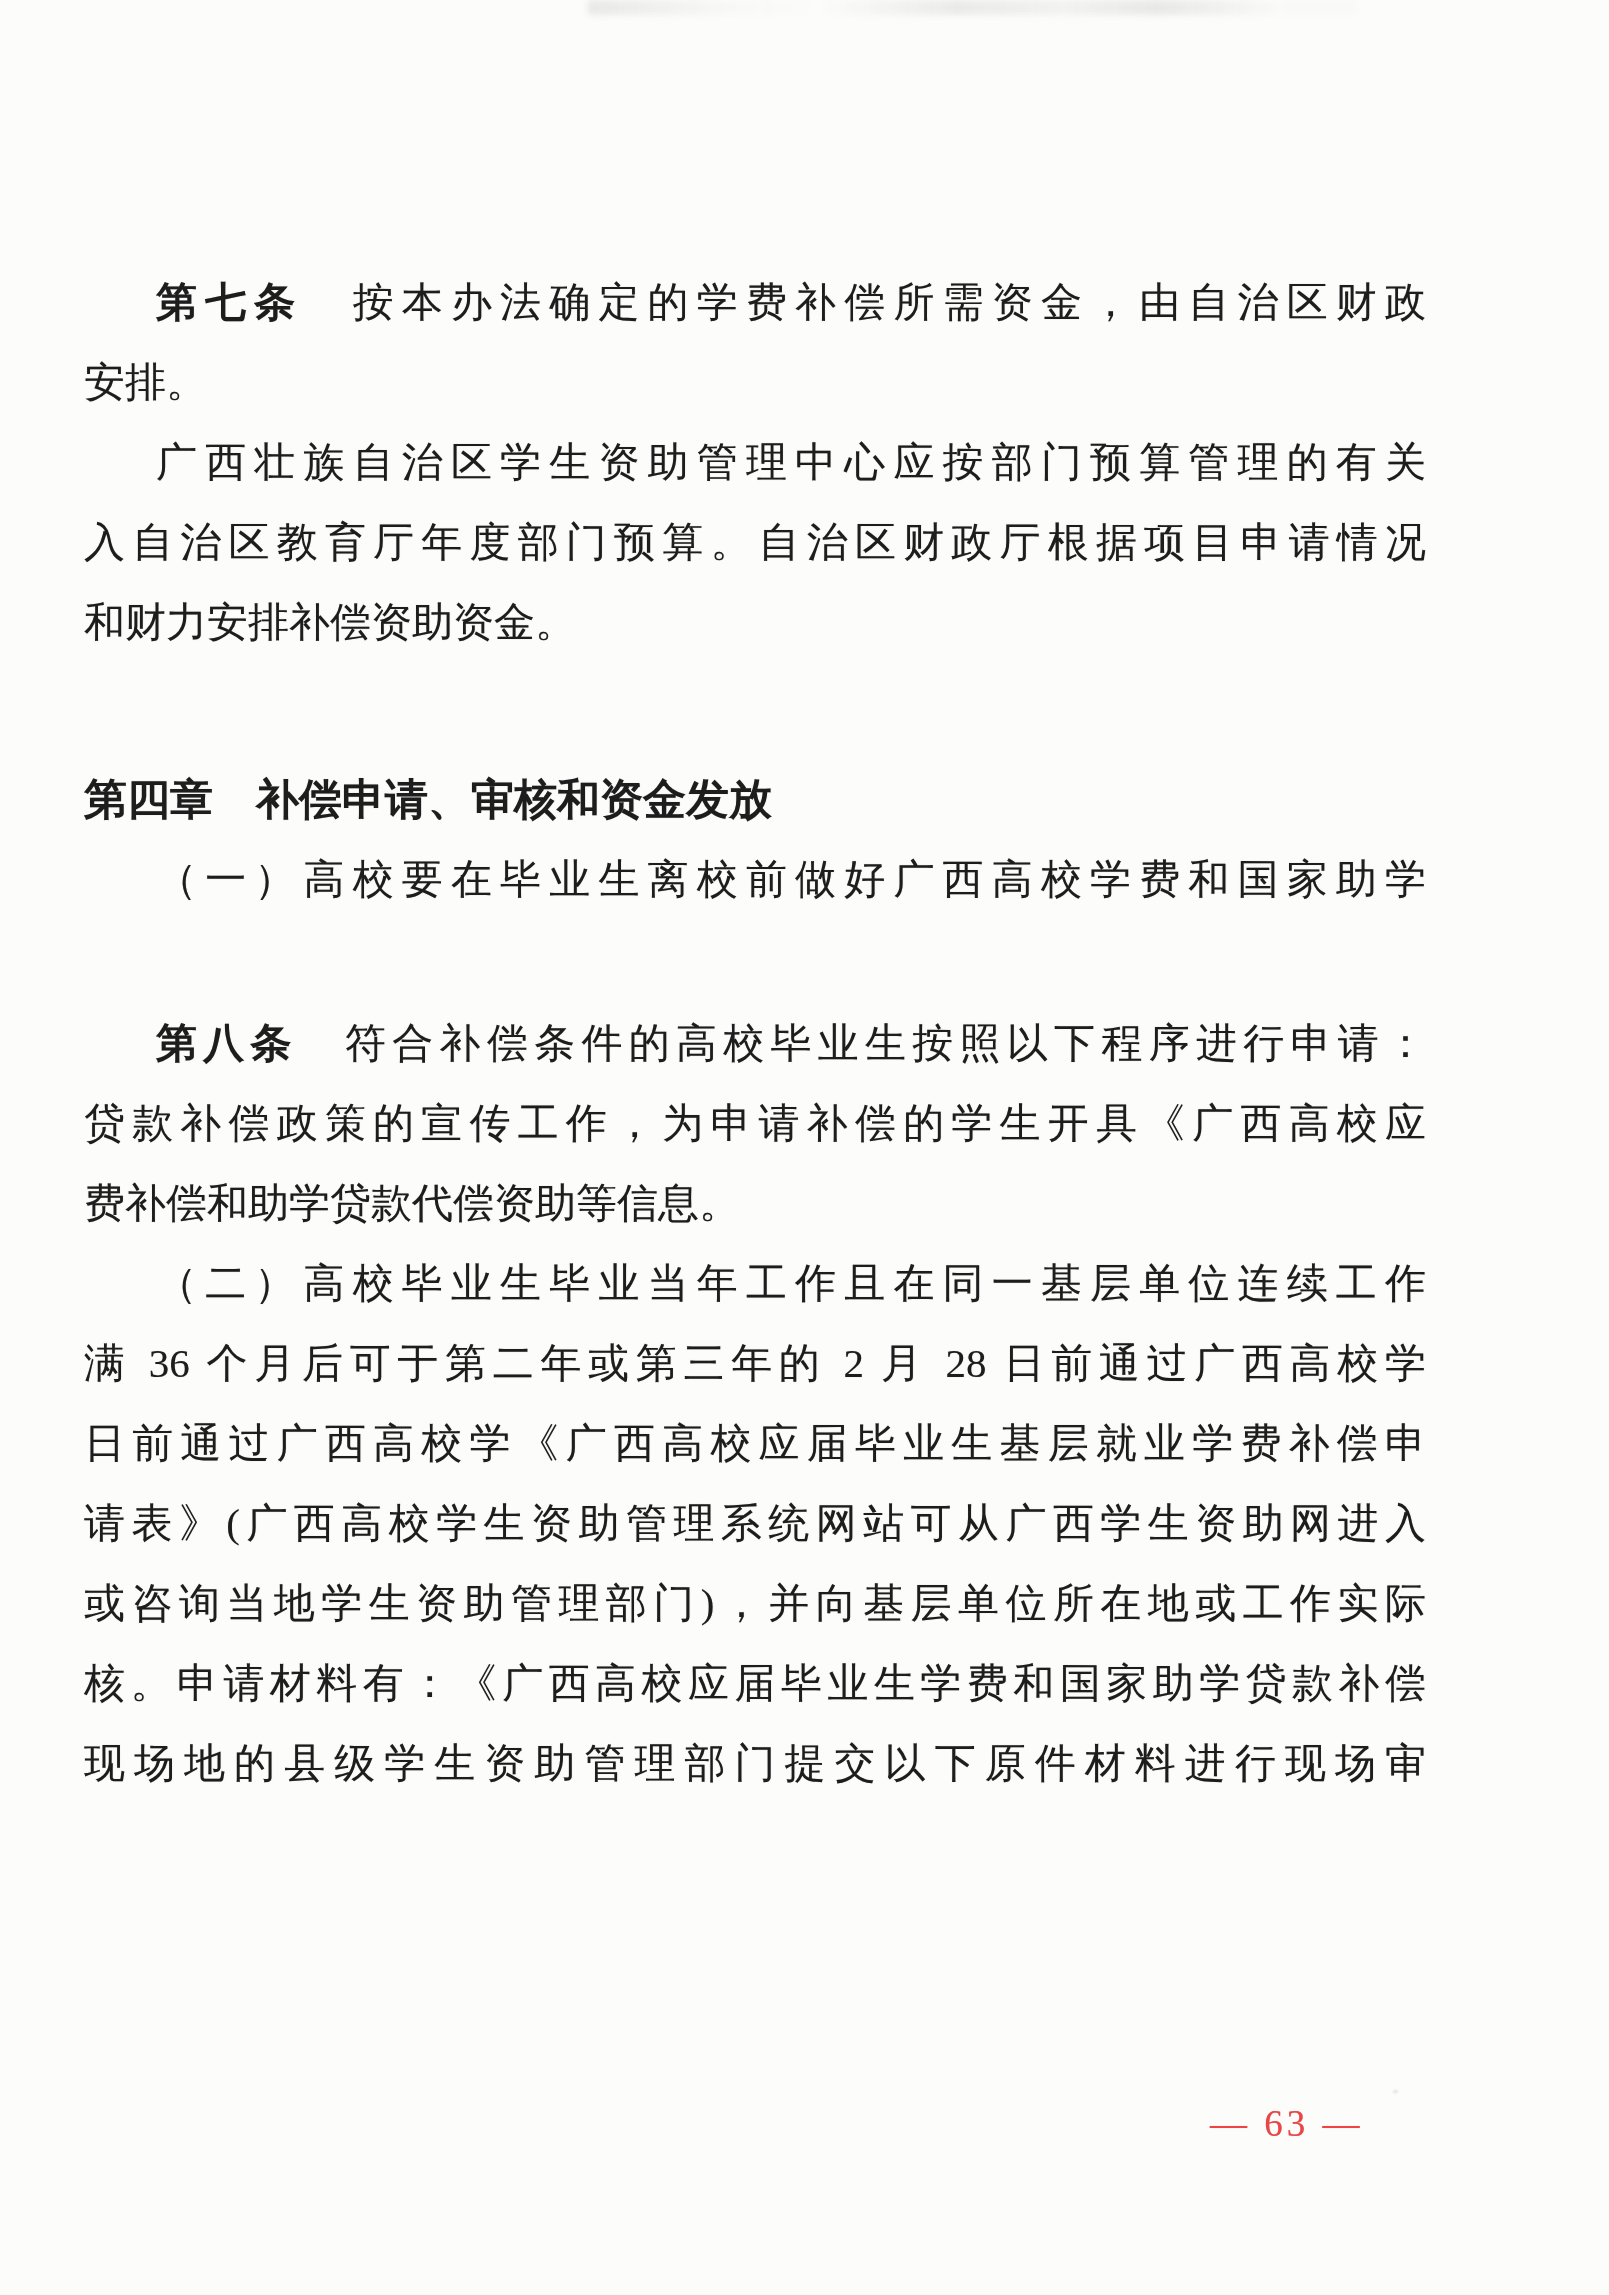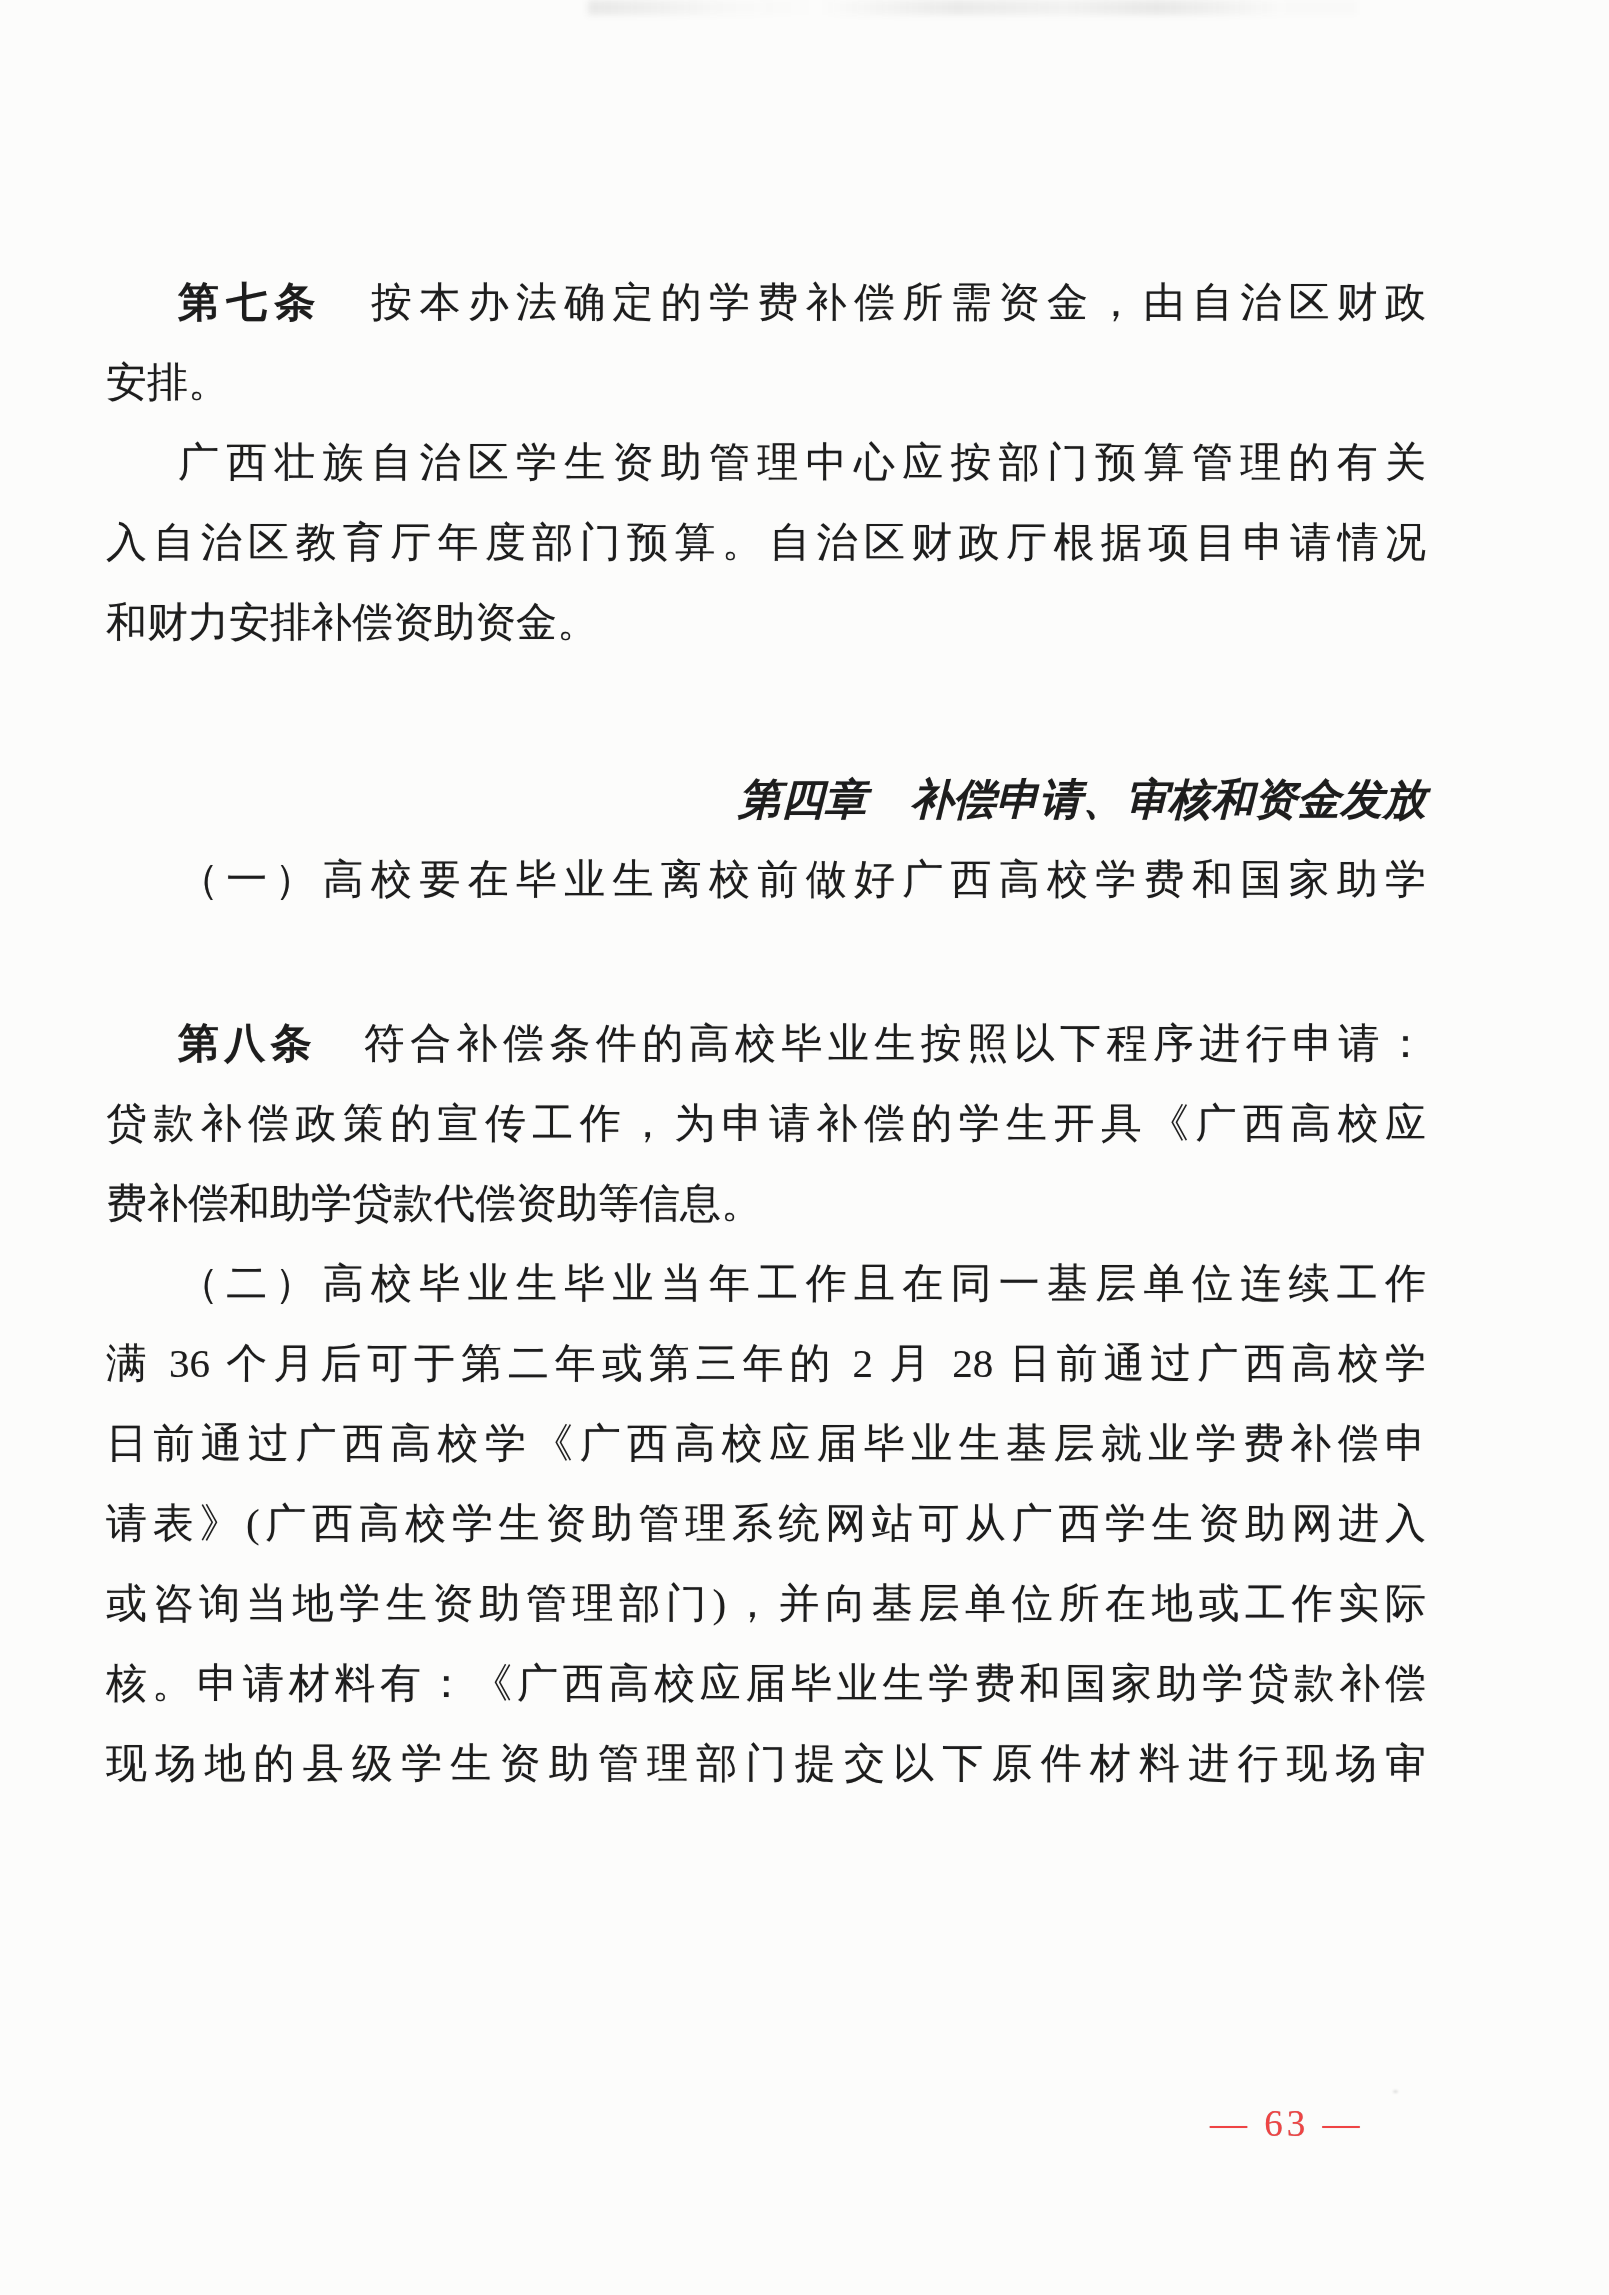--- a/index.html
+++ b/index.html
@@ -42,21 +42,21 @@
     filter: blur(1px);
   }
   .speck.s1 { left: 1393px; top: 2090px; width: 5.3px;  height: 3.3px; }
   .speck.s2 { left: 917px; top: 305px;  width: 4px;  height: 3.3px; opacity:.6; }
 
   .text-block {
     position: absolute;
     top: 0;
     left: 0;
     width: 1610px;
-    padding: 262px 184px 0 106px;
+    padding: 262px 184px 0 84px;
     box-sizing: border-box;
   }
   .line {
     margin: 0;
     height: 80px;
     line-height: 80px;
     font-size: 41px;
     letter-spacing: 0;
     white-space: normal;
     text-shadow: 0 0 0.8px rgba(30,30,30,0.38);
@@ -70,23 +70,22 @@
   }
   .hei {
     font-family: "Liberation Sans", "DejaVu Sans", sans-serif;
     font-weight: 700;
   }
   .chapter {
     margin: 97px 0 0 0;
     height: 80px;
     line-height: 80px;
     font-size: 43px;
-    text-align: right;
+    text-align: left;
     text-shadow: 0 0 0.8px rgba(30,30,30,0.38);
-    font-style: italic;
   }
   .sec2-start {
     margin-top: 84px;
   }
   .page-number {
     position: absolute;
     top: 2100px;
     left: 1210px;
     font-size: 37px;
     line-height: 48px;

